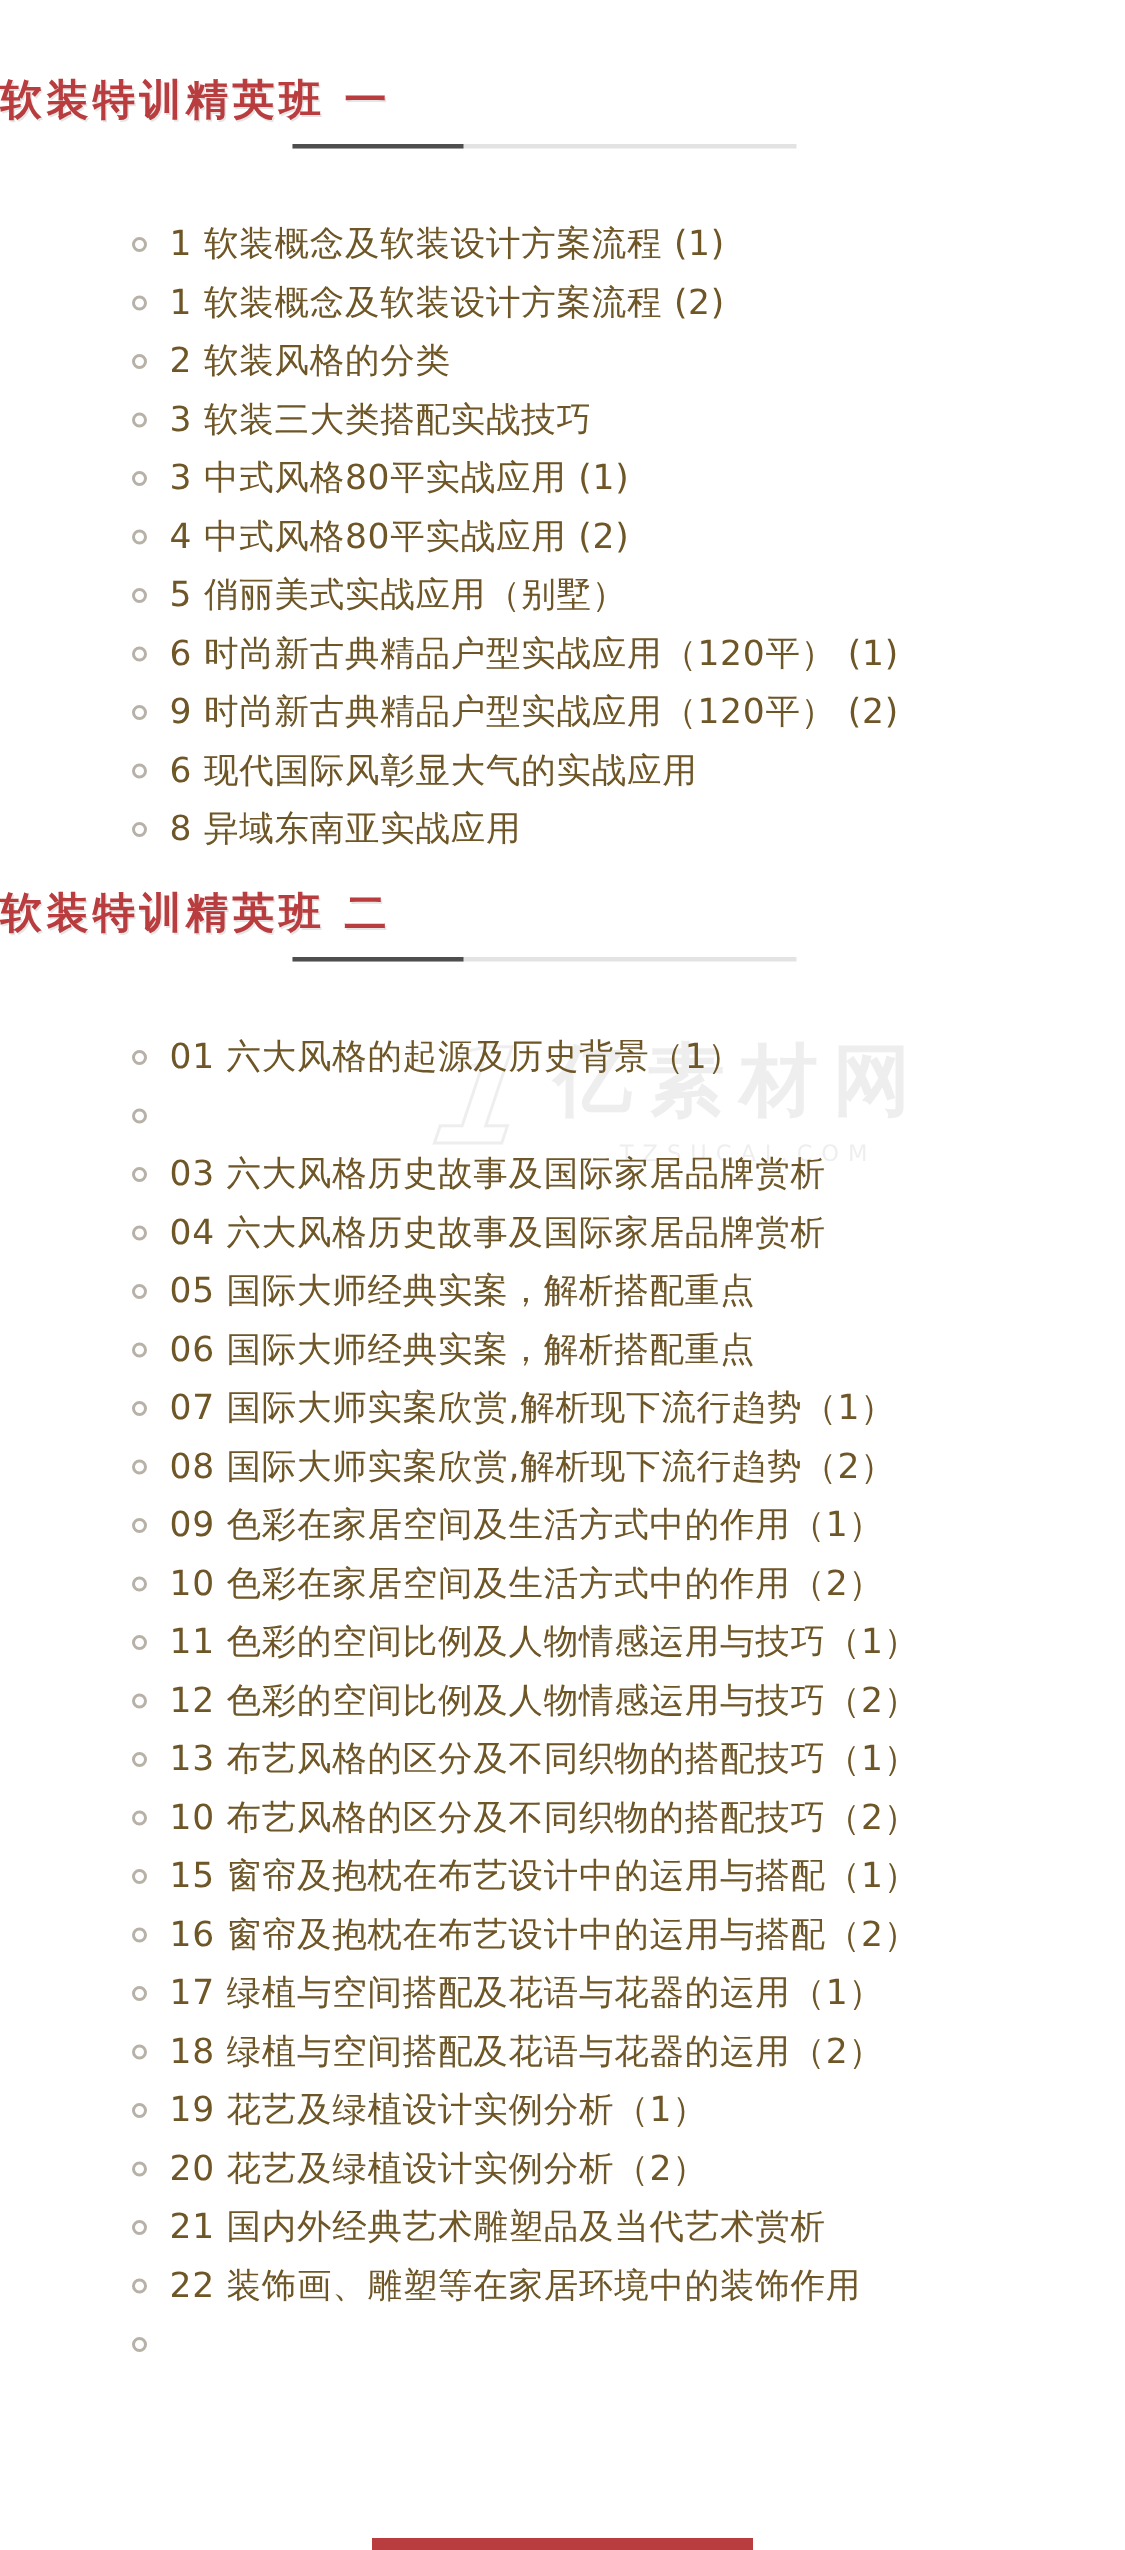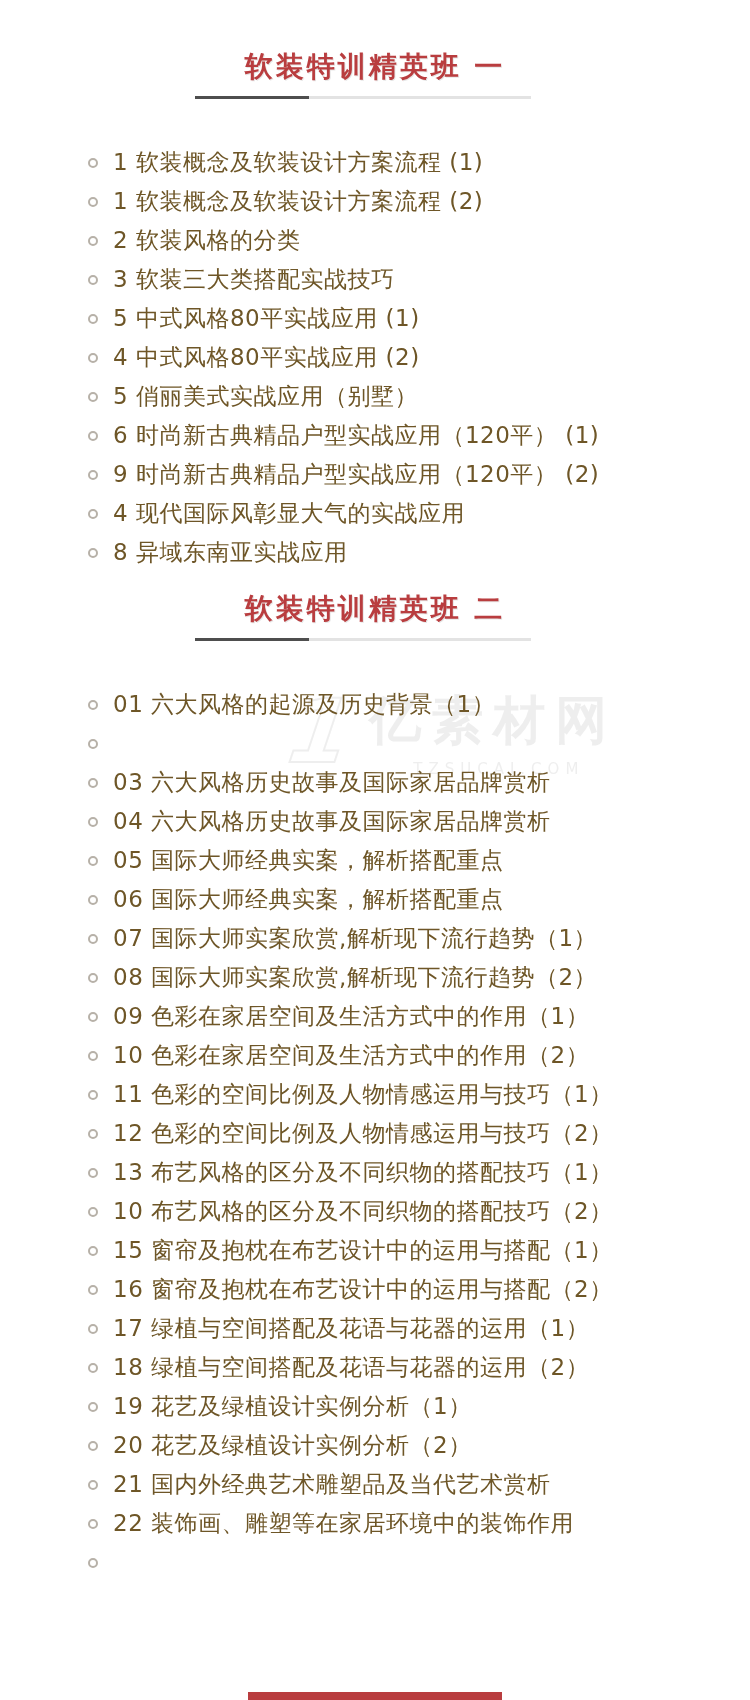--- a/index.html
+++ b/index.html
@@ -14,21 +14,20 @@
   html,body{background:#ffffff;}
   body{
     width:750px;height:1700px;
     position:relative;overflow:hidden;
     font-family:"DejaVu Sans","Liberation Sans",sans-serif;
   }
   .section{display:block;}
   .section-1{padding-top:50px;}
   .section-2{margin-top:20px;}
   .hdr h2{
-    text-align:center;
     font-size:28px;line-height:34px;
     font-weight:900;
     color:var(--accent);
     letter-spacing:3px;
     text-shadow:1px 1px 0 rgba(0,0,0,0.10);
   }
   .rule{
     width:336px;height:3px;
     margin:12px auto 0;
     background:var(--div-light);
@@ -131,41 +130,41 @@
         <li>
         <span class="bullet"></span>
         <span class="label">2 软装风格的分类</span>
       </li>
         <li>
         <span class="bullet"></span>
         <span class="label">3 软装三大类搭配实战技巧</span>
       </li>
         <li>
         <span class="bullet"></span>
-        <span class="label">5 中式风格80平实战应用 (1)</span>
+        <span class="label">3 中式风格80平实战应用 (1)</span>
       </li>
         <li>
         <span class="bullet"></span>
         <span class="label">4 中式风格80平实战应用 (2)</span>
       </li>
         <li>
         <span class="bullet"></span>
         <span class="label">5 俏丽美式实战应用（别墅）</span>
       </li>
         <li>
         <span class="bullet"></span>
         <span class="label">6 时尚新古典精品户型实战应用（120平） (1)</span>
       </li>
         <li>
         <span class="bullet"></span>
         <span class="label">9 时尚新古典精品户型实战应用（120平） (2)</span>
       </li>
         <li>
         <span class="bullet"></span>
-        <span class="label">4 现代国际风彰显大气的实战应用</span>
+        <span class="label">6 现代国际风彰显大气的实战应用</span>
       </li>
         <li>
         <span class="bullet"></span>
         <span class="label">8 异域东南亚实战应用</span>
       </li>
       </ul>
   </section>
 
   <section class="section section-2">
     <div class="hdr">

